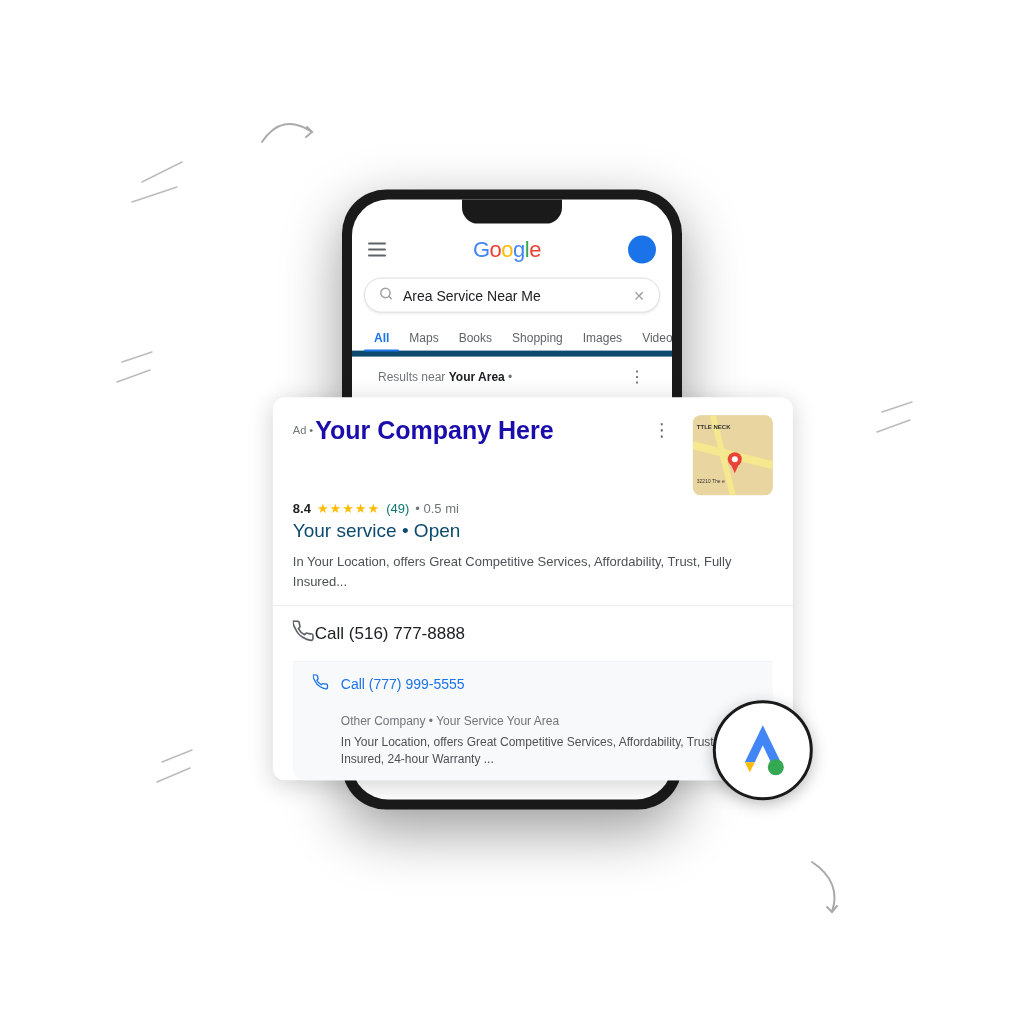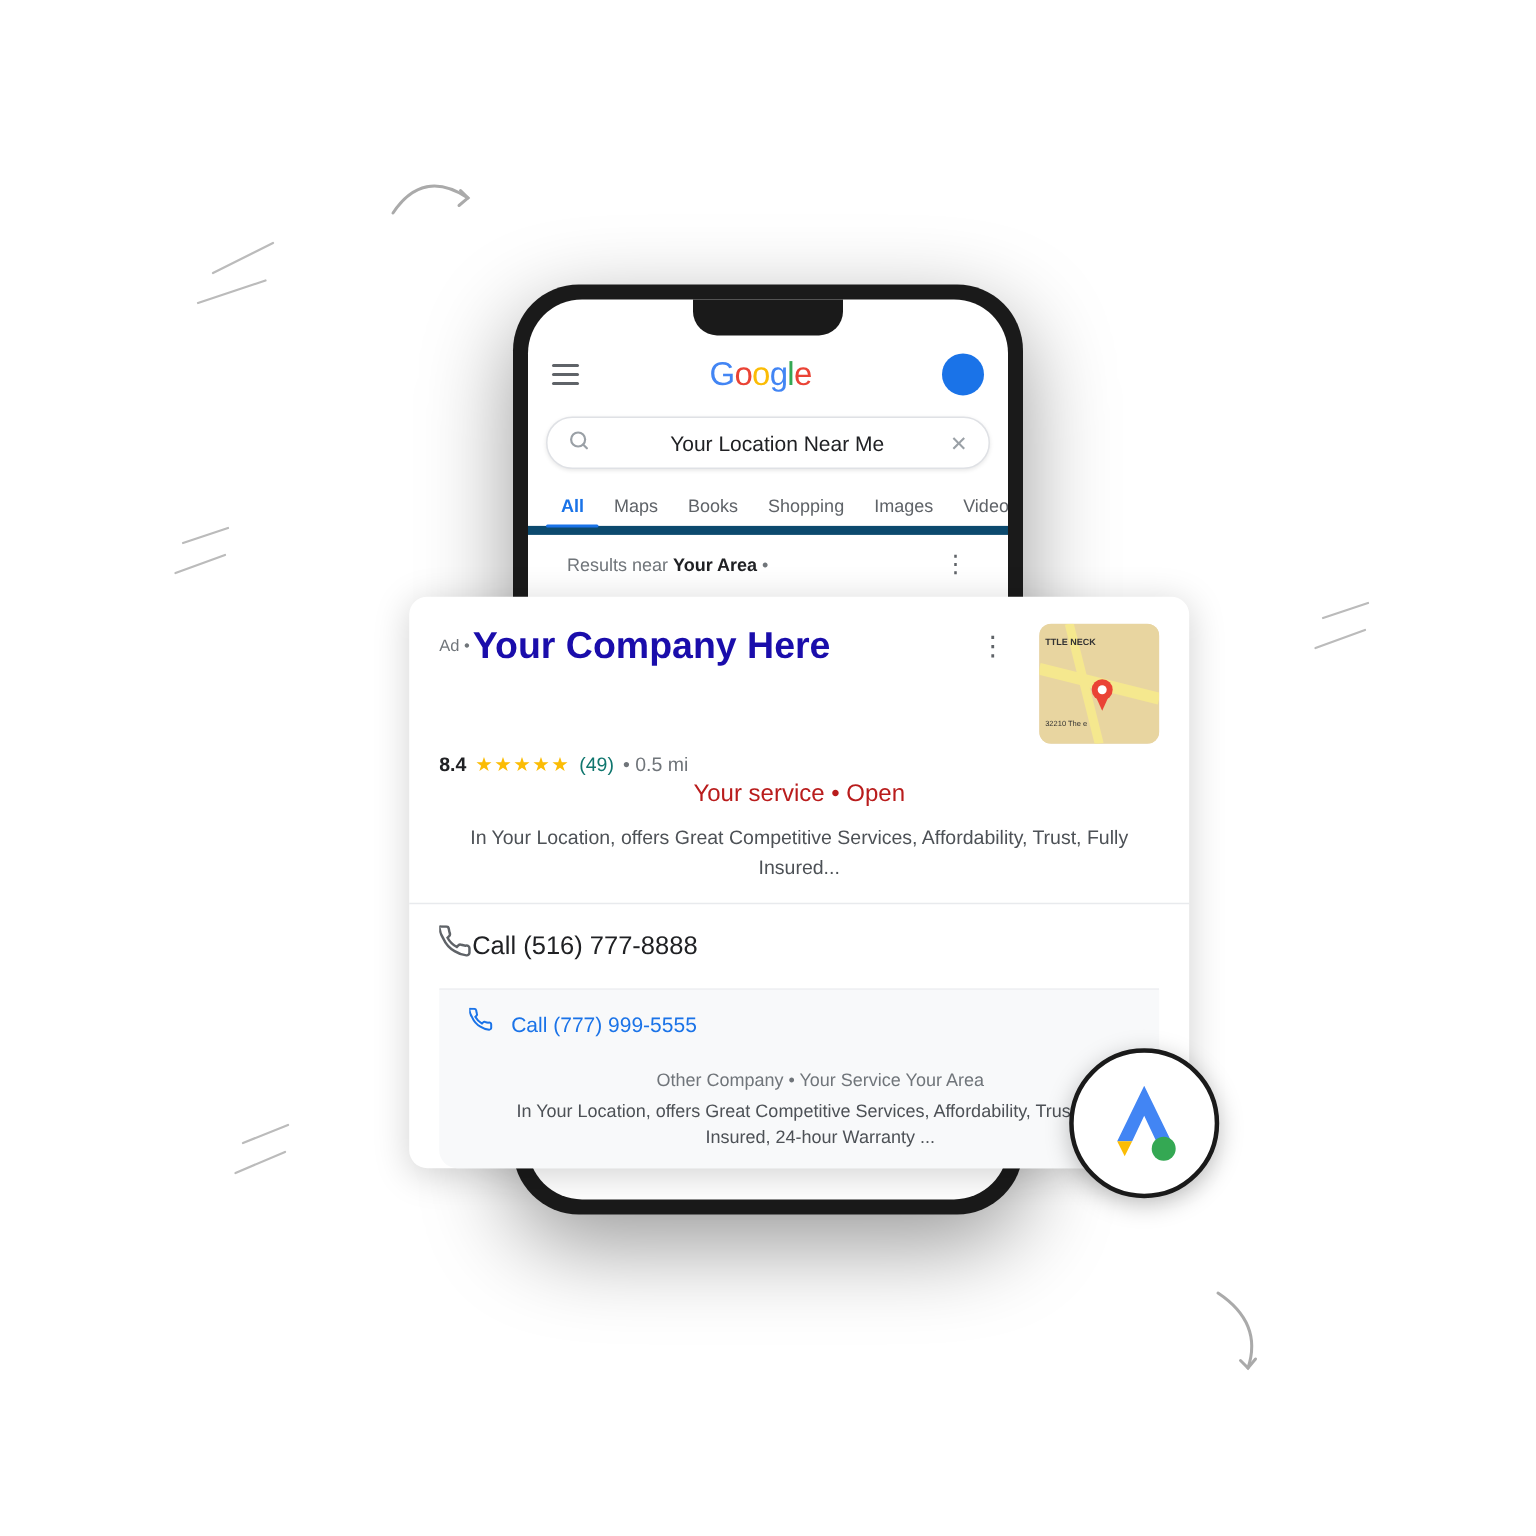--- a/index.html
+++ b/index.html
@@ -15,21 +15,20 @@
       position: relative;
     }
 
     .scene {
       position: relative;
       width: 900px;
       height: 900px;
       display: flex;
       align-items: center;
       justify-content: center;
-      text-align: center;
     }
 
     
     .deco-lines {
       position: absolute;
       top: 0; left: 0; right: 0; bottom: 0;
       pointer-events: none;
     }
 
     
@@ -287,22 +286,22 @@
     .rating-count {
       color: #0f766e;
     }
 
     .rating-distance {
       color: #70757a;
     }
 
     
     .service-row {
-      font-size: 16px;
-      color: #b91c1c;
+      font-size: 19px;
+      color: #0c4a6e;
       margin-bottom: 10px;
     }
 
     
     .ad-description {
       font-size: 13px;
       color: #4d5156;
       line-height: 1.5;
       margin-bottom: 14px;
     }
@@ -443,21 +442,21 @@
           <div class="google-avatar"></div>
         </div>
 
         <div class="search-bar">
           <div class="search-icon-wrap">
             <svg width="14" height="14" viewBox="0 0 24 24" fill="none" stroke="#9aa0a6" stroke-width="2.5" stroke-linecap="round">
               <circle cx="11" cy="11" r="8"></circle>
                 <line x1="21" y1="21" x2="16.65" y2="16.65"></line>
             </svg>
           </div>
-          <span class="search-text">Your Location Near Me</span>
+          <span class="search-text">Area Service Near Me</span>
           <div class="search-clear">✕</div>
         </div>
 
         <div class="search-tabs">
           <div class="search-tab active">All</div>
           <div class="search-tab">Maps</div>
           <div class="search-tab">Books</div>
           <div class="search-tab">Shopping</div>
           <div class="search-tab">Images</div>
           <div class="search-tab">Videos</div>

